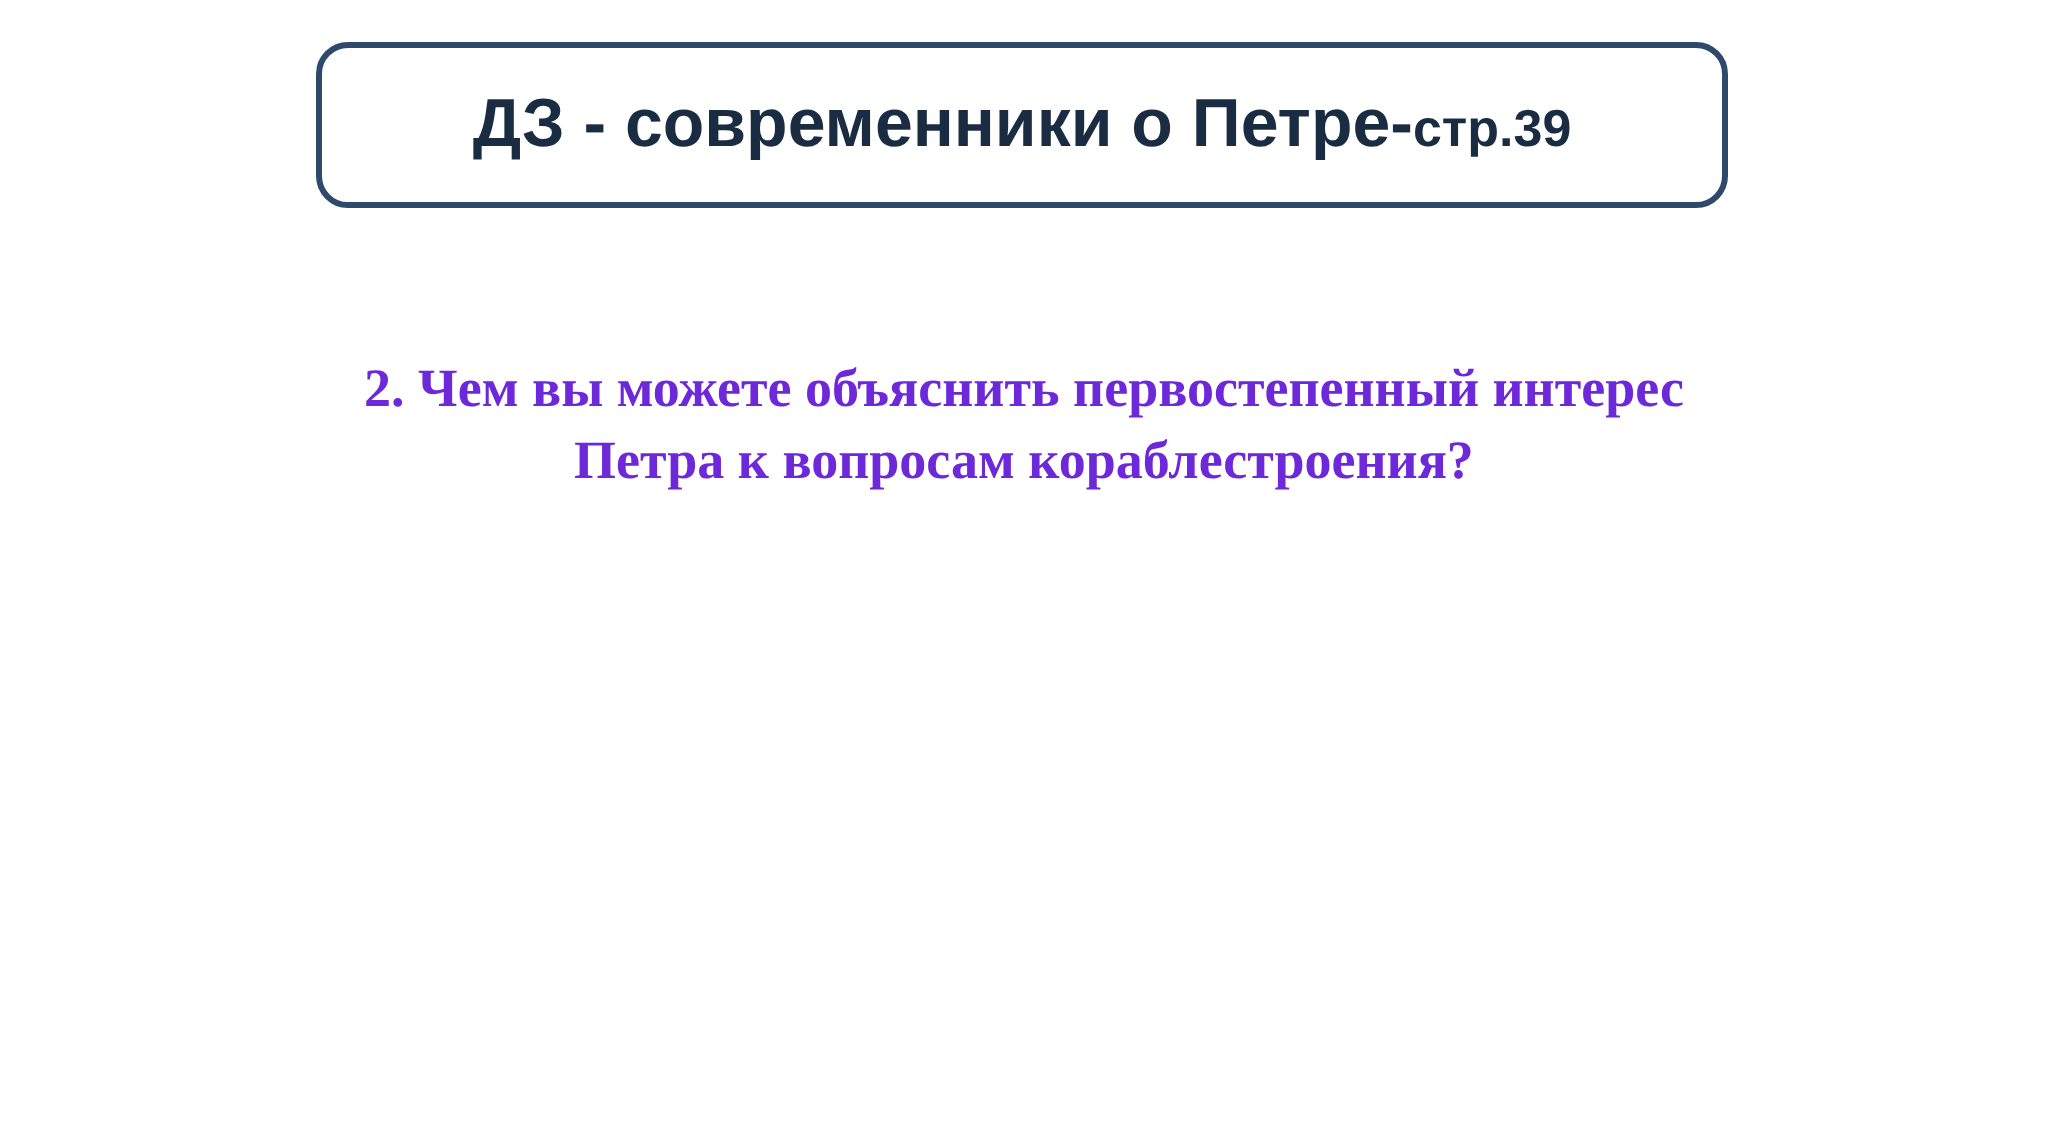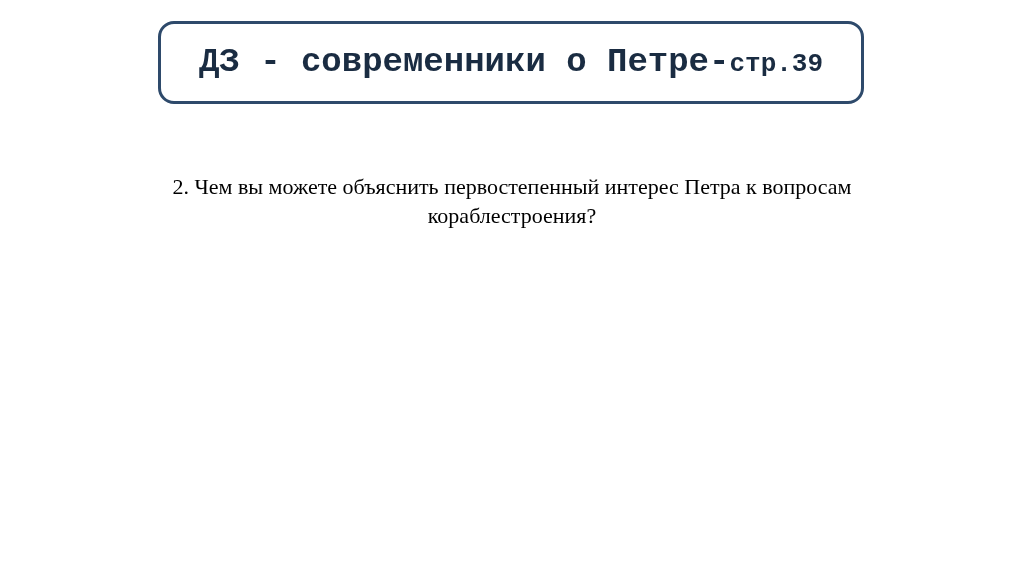--- a/index.html
+++ b/index.html
@@ -28,46 +28,46 @@
     box-sizing: border-box;
     background: #ffffff;
     border: 3px solid #2e4a6b;
     border-radius: 16px;
     display: flex;
     align-items: center;
     justify-content: center;
   }
   .title-text {
     color: #1a2c42;
-    font-family: Liberation Mono, monospace;
+    font-family: Liberation Sans, sans-serif;
     font-weight: bold;
     font-size: 34px;
     line-height: 1.1;
     white-space: nowrap;
     text-align: center;
   }
   .title-text .main {
     font-size: 34px;
   }
   .title-text .sub {
     font-size: 26px;
   }
   .body-block {
     position: absolute;
     left: 160px;
     top: 150px;
     width: 704px;
     text-align: center;
   }
   .body-text {
-    color: #000000;
+    color: #6d28d9;
     font-family: "Liberation Serif", serif;
-    font-size: 22px;
+    font-size: 27px;
     line-height: 1.33;
-    font-weight: normal;
+    font-weight: bold;
   }
 </style>
 </head>
 <body>
 
 <div class="slide">
 
   <div class="title-box">
     <div class="title-text">
       <span class="main">ДЗ - современники о Петре-</span><span class="sub">стр.39</span>

